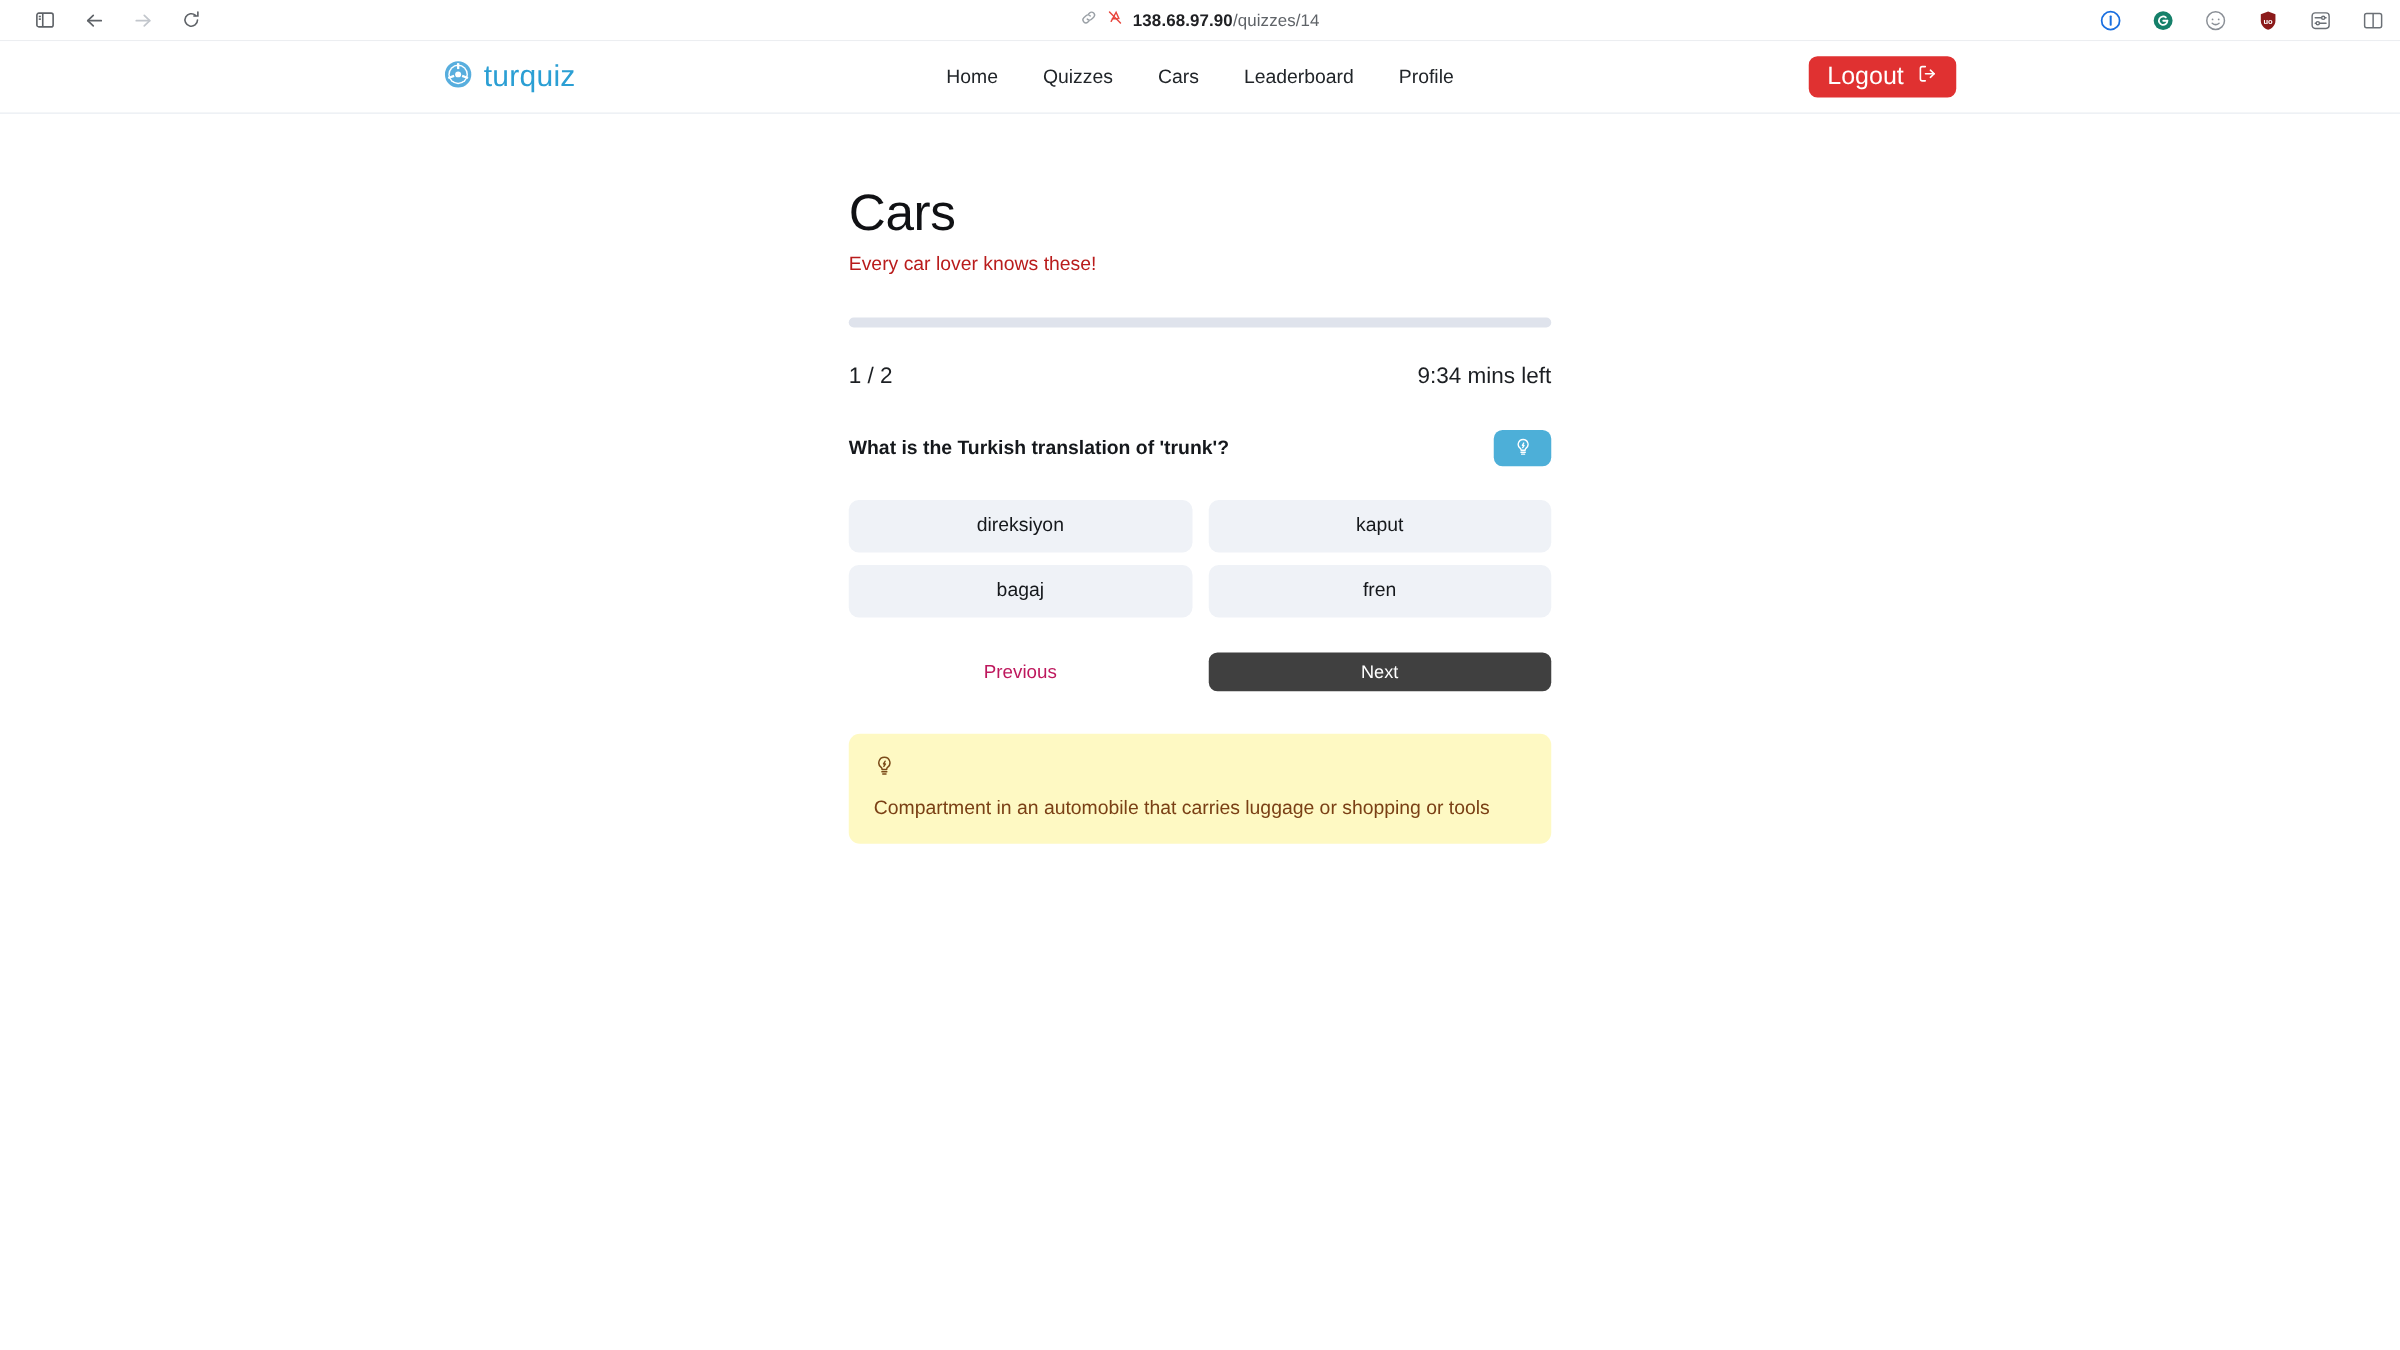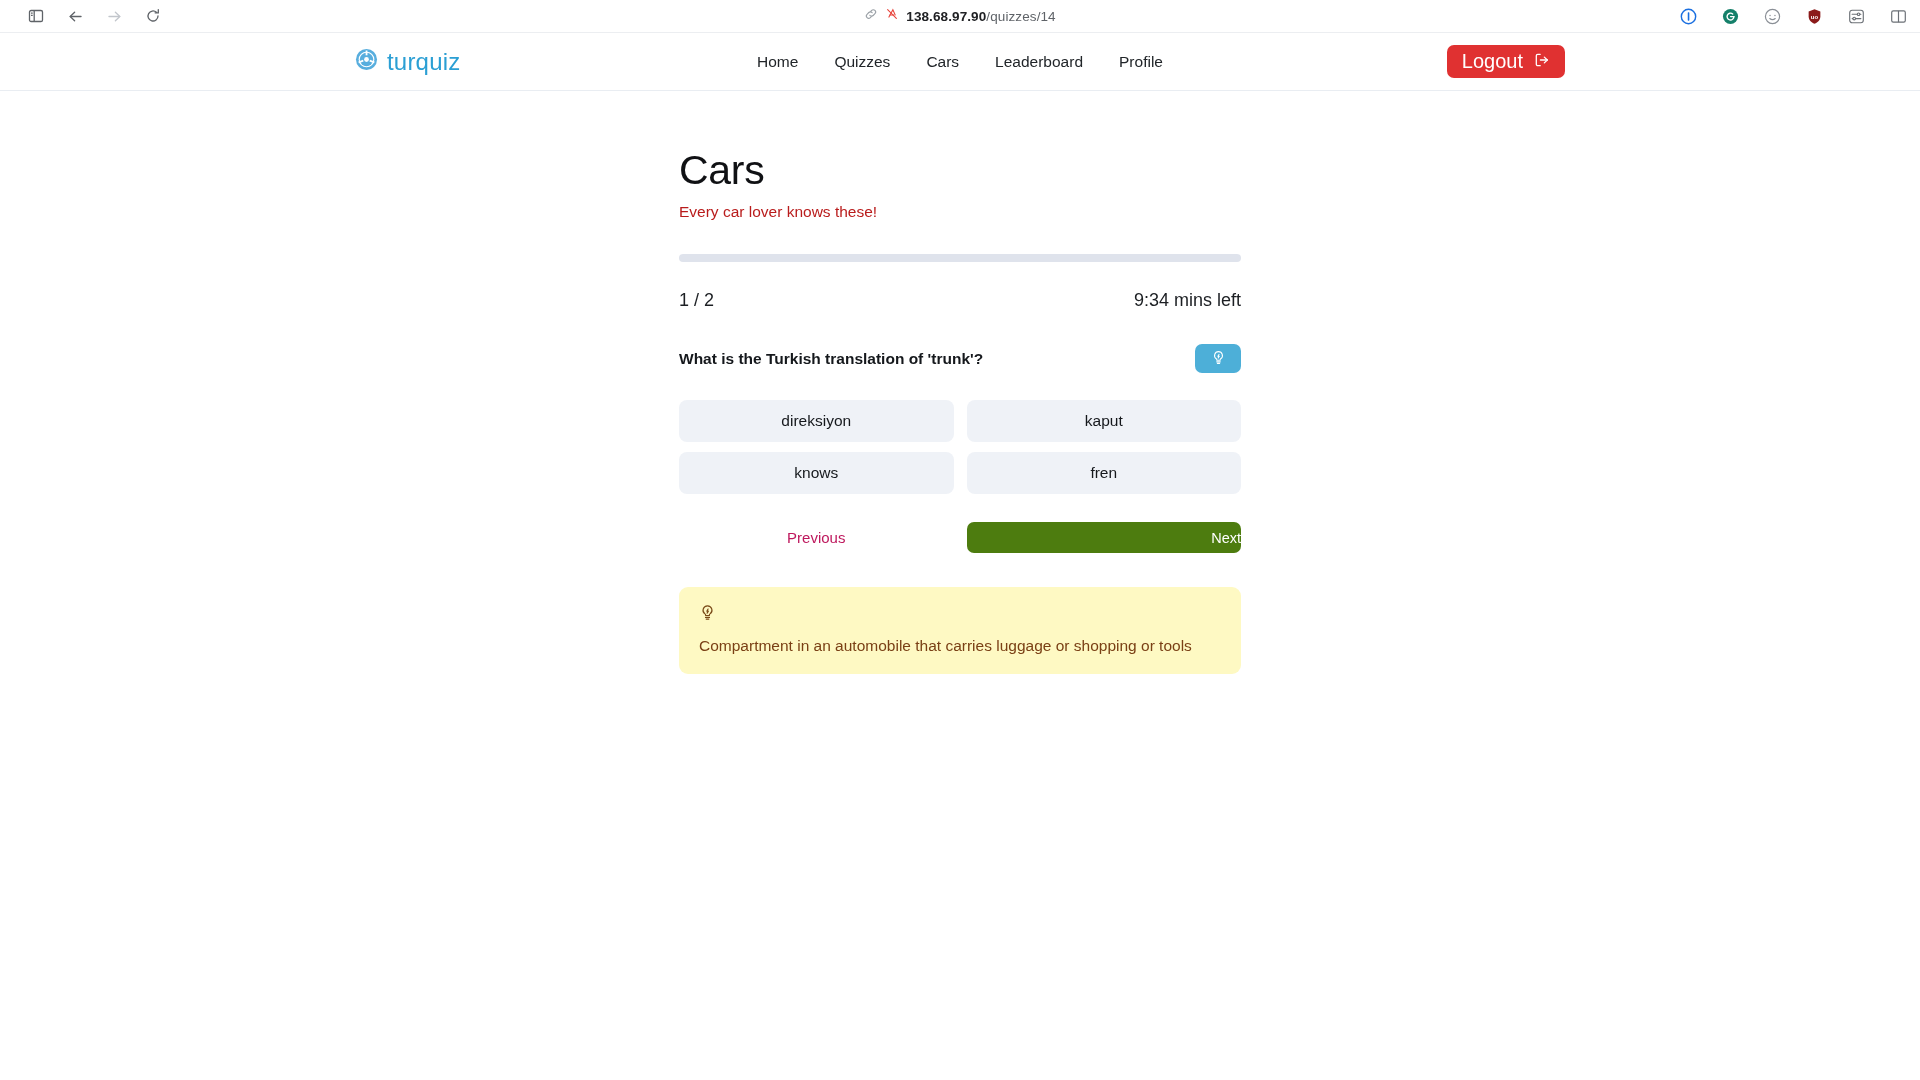--- a/index.html
+++ b/index.html
@@ -217,29 +217,28 @@
   .btn-prev {
     background: transparent;
     border: none;
     height: 31px;
     font-size: 15px;
     color: #be185d;
     font-family: inherit;
     cursor: default;
   }
   .btn-next {
-    background: #4d7c0f;
+    background: #404040;
     border: none;
     border-radius: 7px;
     height: 31px;
     font-size: 14.5px;
     color: #ffffff;
     font-family: inherit;
     cursor: default;
-    text-align: right;
   }
 
   .hint-box {
     margin-top: 34px;
     background: #fef9c3;
     border-radius: 9px;
     padding: 17px 20px 18px 20px;
   }
   .hint-icon-wrap {
     color: #7a4a18;
@@ -411,21 +410,21 @@
             <line x1="7.6" y1="16" x2="10.4" y2="16"></line>
             <polyline points="9.6,5.3 8.3,7.6 9.9,7.6 8.6,9.7"></polyline>
           </svg>
         </span>
       </button>
     </div>
 
     <div class="options">
       <button class="option">direksiyon</button>
       <button class="option">kaput</button>
-      <button class="option">knows</button>
+      <button class="option">bagaj</button>
       <button class="option">fren</button>
     </div>
 
     <div class="actions">
       <button class="btn-prev">Previous</button>
       <button class="btn-next">Next</button>
     </div>
 
     <div class="hint-box">
       <span class="hint-icon-wrap">

